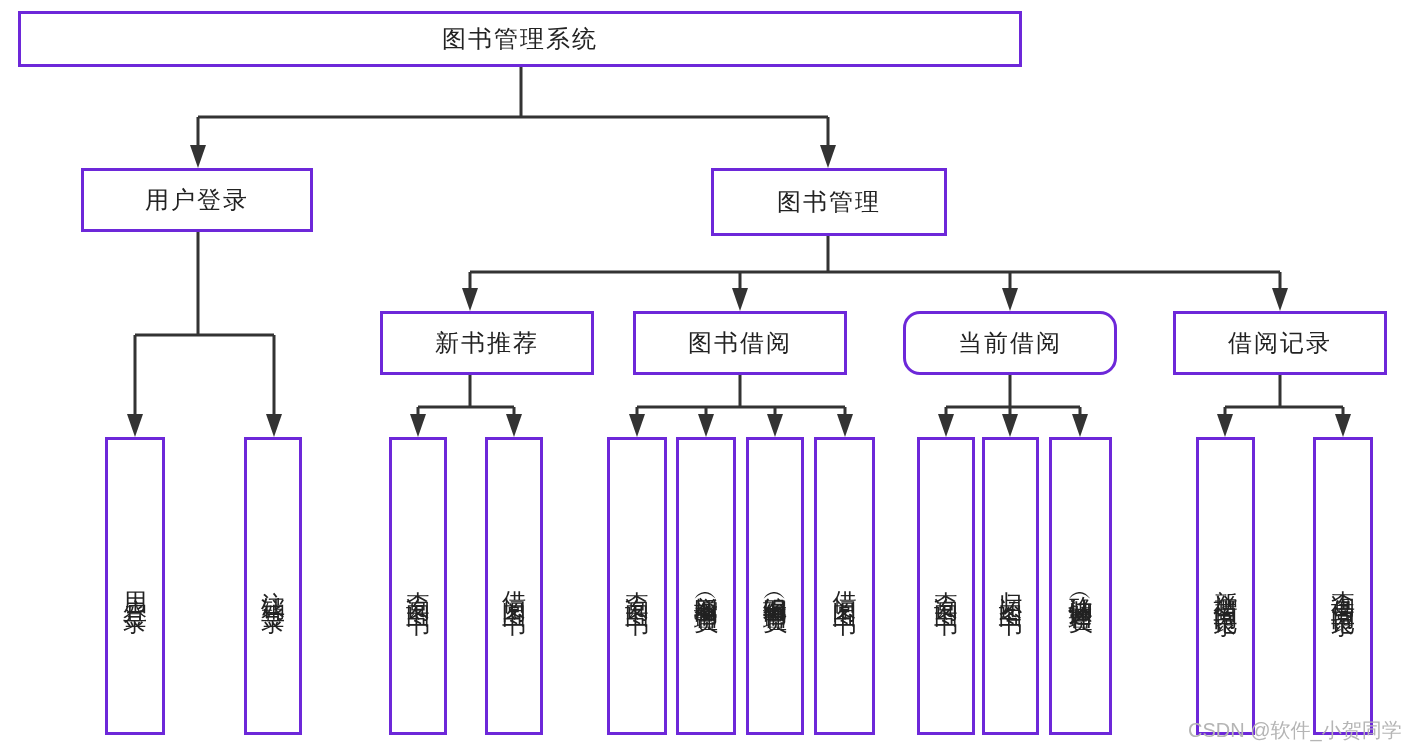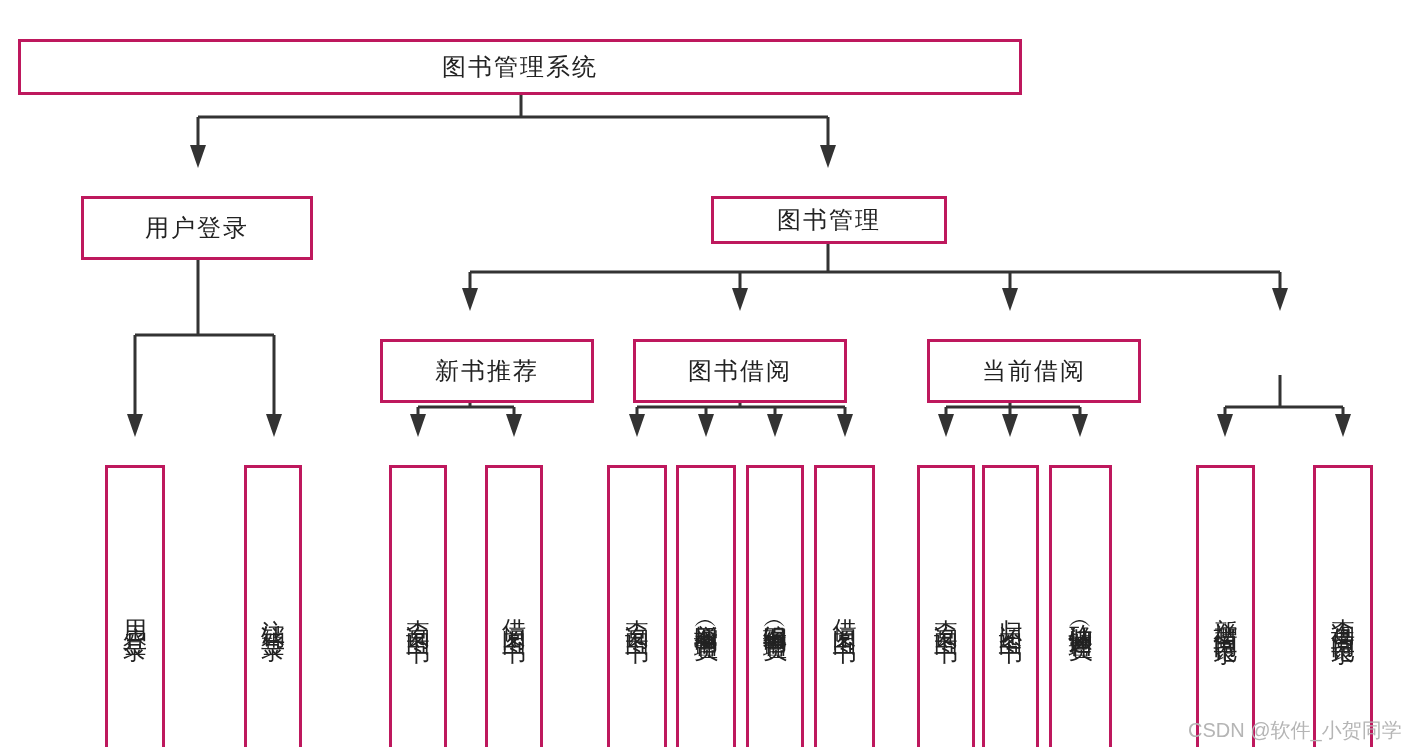--- a/index.html
+++ b/index.html
@@ -7,39 +7,38 @@
     width:1405px;height:747px;
     background:#ffffff;
     font-family:"Liberation Sans", sans-serif;
     position:relative;overflow:hidden;
   }
   .canvas{position:absolute;left:0;top:0;width:1405px;height:747px;}
   svg.connectors{position:absolute;left:0;top:0;width:1405px;height:747px;z-index:1;}
   .node{
     position:absolute;
     box-sizing:border-box;
-    border:3px solid #be185d;
+    border:3px solid #6d28d9;
     background:#ffffff;
     display:flex;align-items:center;justify-content:center;
     color:#222222;
     z-index:2;
-    margin-top:28px;
   }
   .h-node{
     font-size:24px;
     letter-spacing:2px;
     white-space:nowrap;
   }
   .root{left:18px;top:11px;width:1004px;height:56px;}
   .n-user-login{left:81px;top:168px;width:232px;height:64px;}
-  .n-book-mgmt{left:711px;top:168px;width:236px;height:48px;font-family:Liberation Mono, monospace;}
+  .n-book-mgmt{left:711px;top:168px;width:236px;height:68px;font-family:Liberation Mono, monospace;}
   .l3{top:311px;width:214px;height:64px;}
   .l3-0{left:380px;}
   .l3-1{left:633px;font-family:Liberation Serif, serif;}
-  .l3-2{left:927px;}
+  .l3-2{left:903px;border-radius:17px;}
   .l3-3{left:1173px;}
   .leaf{
     top:437px;height:298px;
     writing-mode:vertical-rl;
     text-orientation:mixed;
     font-size:24px;
     letter-spacing:7px;
     line-height:1;
   }
   .leaf.mid{letter-spacing:5px;}
@@ -99,20 +98,21 @@
   </svg>
 
   <div class="node h-node root">图书管理系统</div>
 
   <div class="node h-node n-user-login">用户登录</div>
   <div class="node h-node n-book-mgmt">图书管理</div>
 
   <div class="node h-node l3 l3-0">新书推荐</div>
   <div class="node h-node l3 l3-1">图书借阅</div>
   <div class="node h-node l3 l3-2">当前借阅</div>
+  <div class="node h-node l3 l3-3">借阅记录</div>
 
   <div class="node leaf" style="left:105px;width:60px;">用户登录</div>
   <div class="node leaf" style="left:244px;width:58px;">注销登录</div>
 
   <div class="node leaf" style="left:389px;width:58px;">查询图书</div>
   <div class="node leaf" style="left:485px;width:58px;">借阅图书</div>
 
   <div class="node leaf" style="left:607px;width:60px;">查询图书</div>
   <div class="node leaf long" style="left:676px;width:60px;">新增图书（管理员）</div>
   <div class="node leaf long" style="left:746px;width:58px;">编辑图书（管理员）</div>

